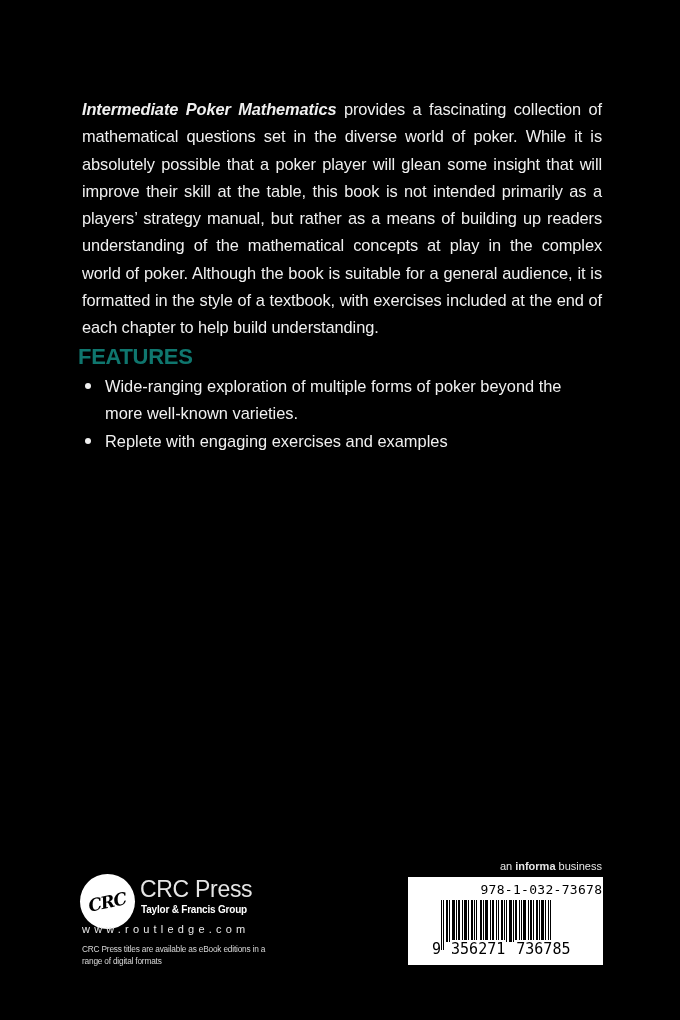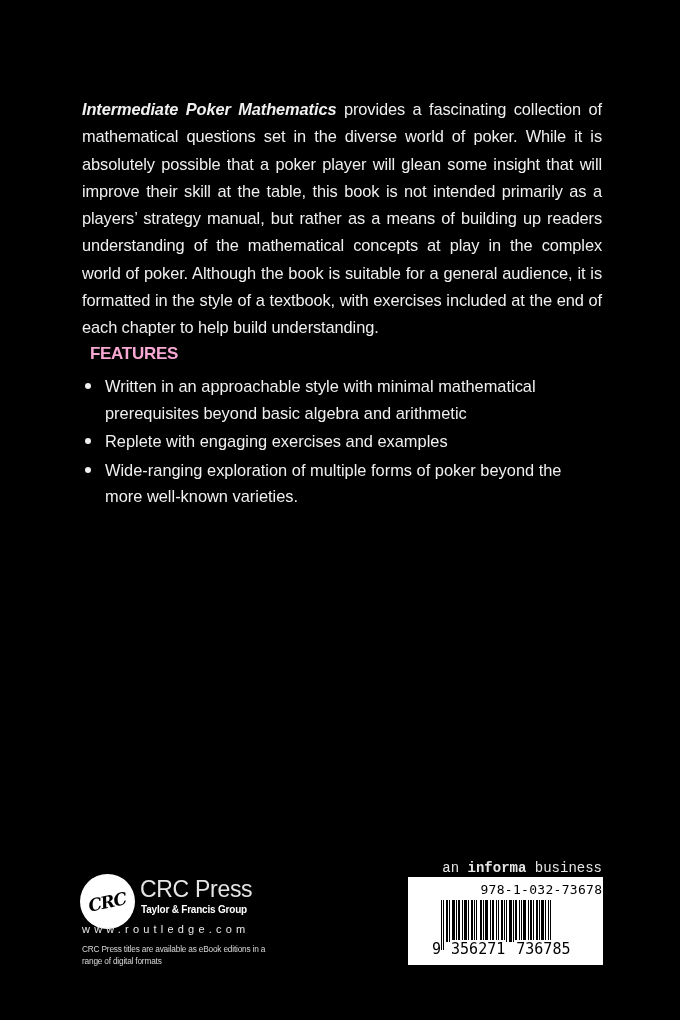--- a/index.html
+++ b/index.html
@@ -9,23 +9,23 @@
       font-family: "DejaVu Sans", sans-serif;
     }
     .blurb {
       position: absolute; left: 82px; top: 96px; width: 520px;
       font-size: 16.4px; line-height: 27.3px; text-align: justify;
       letter-spacing: -0.1px; color: #f0f0f0;
       font-family: "Liberation Sans", sans-serif;
     }
     .blurb .title { font-weight: bold; font-style: italic; }
     .features-heading {
-      position: absolute; left: 90px; top: 344px;
+      position: absolute; left: 78px; top: 344px;
       font-family: "Liberation Sans", sans-serif; font-weight: bold;
-      font-size: 17px; letter-spacing: -0.3px; color: #f9a8d4;
+      font-size: 22px; letter-spacing: -0.3px; color: #0f766e;
     }
     .features-list {
       position: absolute; left: 82px; top: 373px; width: 520px;
       margin: 0; padding: 0; list-style: none;
       font-family: "Liberation Sans", sans-serif; font-size: 16.4px; line-height: 26.5px;
       color: #f0f0f0;
     }
     .features-list li { position: relative; padding-left: 23px; margin-bottom: 2px; }
     .features-list .bullet {
       position: absolute; left: 3px; top: 10px; width: 6px; height: 6px;
@@ -55,21 +55,21 @@
       font-family: "Liberation Sans", sans-serif; font-size: 11px; color: #e8e8e8;
       letter-spacing: 4.2px;
     }
     .ebook-note {
       position: absolute; left: 82px; top: 943px; width: 200px;
       font-family: "Liberation Sans", sans-serif; font-size: 8.3px; line-height: 12px;
       color: #d8d8d8; letter-spacing: -0.2px;
     }
     .informa {
       position: absolute; right: 78px; top: 860px;
-      font-family: Liberation Mono, monospace; font-size: 14px; color: #e6e6e6;
+      font-family: Liberation Sans, sans-serif; font-size: 11px; color: #e6e6e6;
     }
     .informa b { font-weight: bold; }
     .barcode-box {
       position: absolute; left: 408px; top: 877px; width: 195px; height: 88px;
       background: #ffffff;
     }
     .isbn-top {
       position: absolute; left: 0; top: 5px; width: 100%; text-align: center;
       font-family: "DejaVu Sans Mono", monospace; font-size: 13px; color: #000;
       letter-spacing: 0.3px;
@@ -88,23 +88,22 @@
     }
     .isbn-bottom .d { background: #fff; padding: 0 1px; }
   </style>
 </head>
 <body>
 
 <div class="blurb"><span class="title">Intermediate Poker Mathematics</span><span> provides a fascinating collection of mathematical questions set in the diverse world of poker. While it is absolutely possible that a poker player will glean some insight that will improve their skill at the table, this book is not intended primarily as a players’ strategy manual, but rather as a means of building up readers understanding of the mathematical concepts at play in the complex world of poker. Although the book is suitable for a general audience, it is formatted in the style of a textbook, with exercises included at the end of each chapter to help build understanding.</span></div>
 
 <div class="features-heading">FEATURES</div>
 <ul class="features-list">
-  <li><span class="bullet"></span><span>Written in an approachable style with minimal mathematical prerequisites beyond basic algebra and arithmetic</span></li>
+  <li><span class="bullet"></span><span>Wide-ranging exploration of multiple forms of poker beyond the more well-known varieties.</span></li>
   <li><span class="bullet"></span><span>Replete with engaging exercises and examples</span></li>
-  <li><span class="bullet"></span><span>Wide-ranging exploration of multiple forms of poker beyond the more well-known varieties.</span></li>
 </ul>
 
 <div class="crc-logo">
     <span>CRC</span>
   </div>
 <div class="crc-name">CRC Press</div>
 <div class="crc-group">Taylor &amp; Francis Group</div>
 <div class="crc-url">www.routledge.com</div>
 <div class="ebook-note">CRC Press titles are available as eBook editions in a range of digital formats</div>
 

